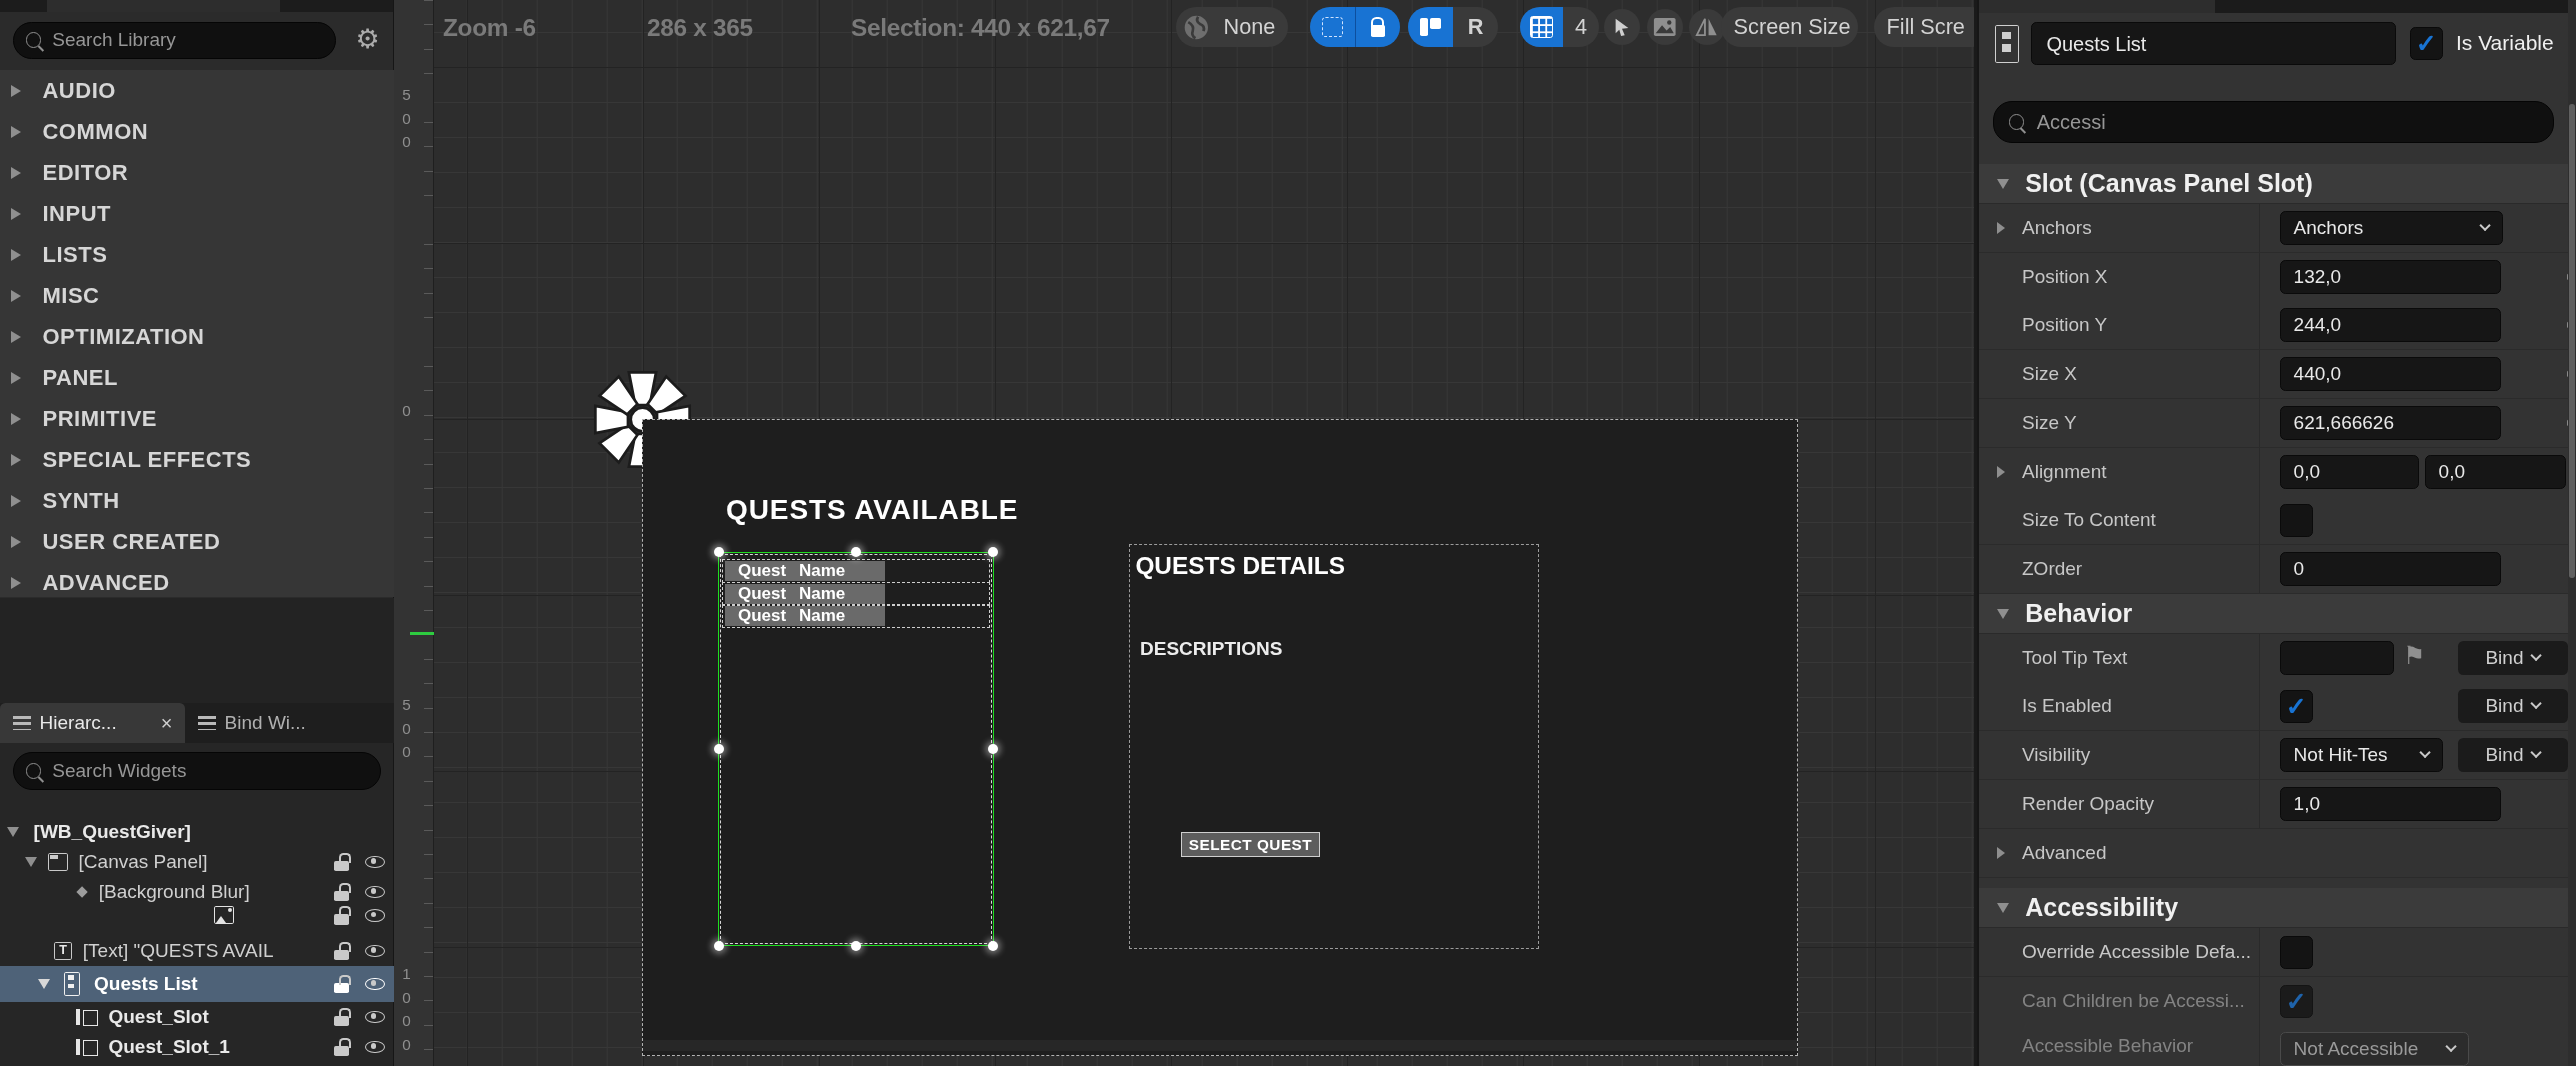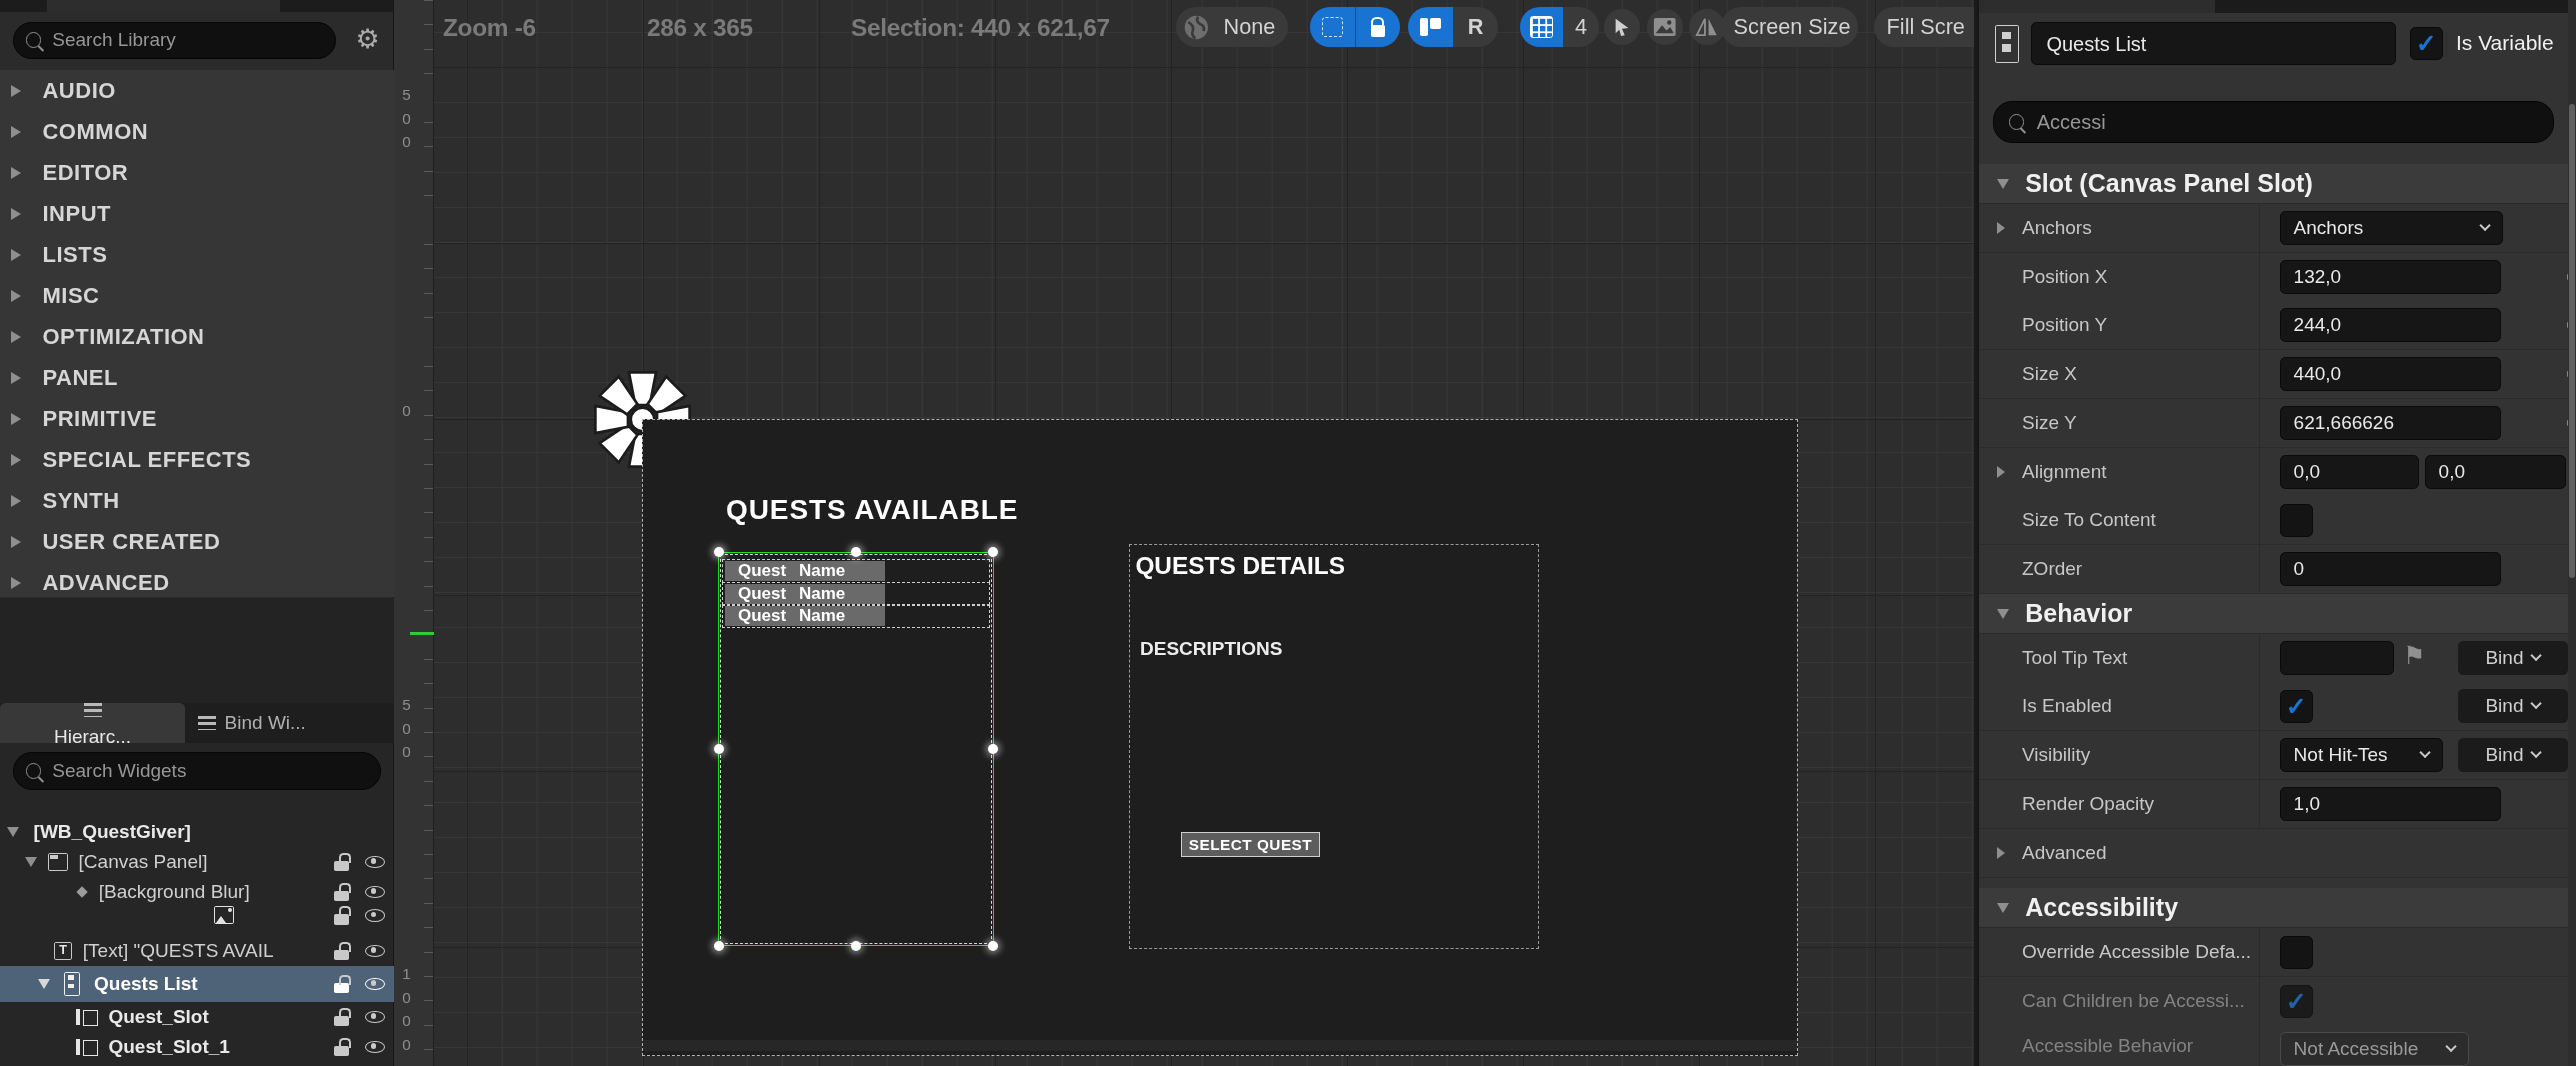--- a/index.html
+++ b/index.html
@@ -21,21 +21,21 @@
   .catrow { position:relative; height:41px; display:flex; align-items:center; padding-left:10.8px; gap:21.7px; }
   .tri-r { width:0; height:0; border-left:10px solid #8f8f8f; border-top:6.3px solid transparent; border-bottom:6.3px solid transparent; flex:none; }
   .tri-d { width:0; height:0; border-top:10px solid #8f8f8f; border-left:6.3px solid transparent; border-right:6.3px solid transparent; flex:none; }
   .catlabel { font-size:22px; font-weight:bold; color:#d6d6d6; letter-spacing:0.5px; }
   .pal-empty { position:absolute; left:0; top:598px; width:394px; height:106px; background:#232323; }
 
   
   .hier { position:absolute; left:0; top:703px; width:394px; height:364px; background:#262626; border-right:1.8px solid #161616; }
   .hier-tabs { position:absolute; left:0; top:0; width:394px; height:40px; background:#1e1e1e; display:flex; }
   .htab { height:40px; display:flex; align-items:center; gap:9px; padding:0 12.6px; font-size:19px; }
-  .htab.active { background:#383838; color:#e8e8e8; width:185px; border-radius:5.4px 5.4px 0 0;flex-direction:column; }
+  .htab.active { background:#383838; color:#e8e8e8; width:185px; border-radius:5.4px 5.4px 0 0; }
   .htab.inactive { color:#b0b0b0; width:209px; }
   .listicon16 { width:18px; height:14.4px; background:repeating-linear-gradient(180deg,#b9b9b9 0 2.7px,transparent 2.7px 6.3px); flex:none; }
   .closex { margin-left:auto; color:#cfcfcf; font-size:20px; }
   .hier-search { position:absolute; left:12.6px; top:49px; width:368px; height:38px; font-size:19px; padding-left:12.6px; gap:10.8px; }
   .tree { position:absolute; left:0; top:96px; width:394px; bottom:0; }
   .trow { position:absolute; left:0; width:394px; height:30px; display:flex; align-items:center; overflow:hidden; }
   .trow .lbl { font-size:19px; color:#d0d0d0; white-space:nowrap; }
   .trow .lbl.bold { font-weight:bold; color:#e9e9e9; }
   .trow.sel { background:#4e6278; height:36px; }
   .ticons { position:absolute; right:9px; display:flex; gap:16.2px; align-items:center; }

